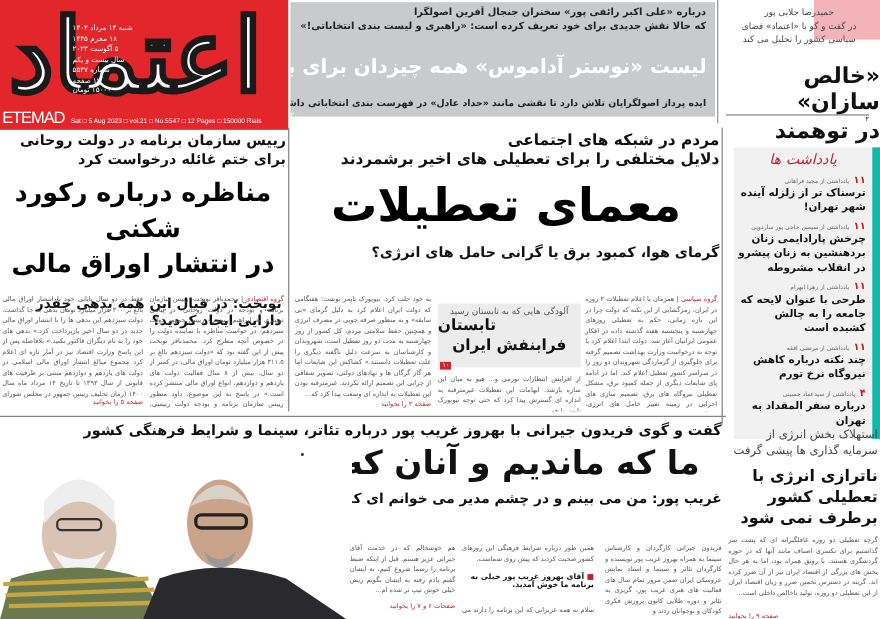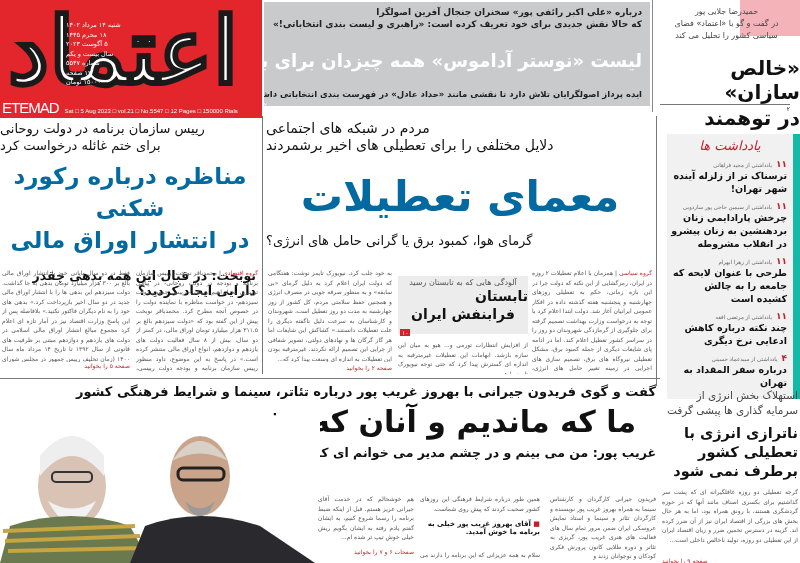--- a/index.html
+++ b/index.html
@@ -14,22 +14,22 @@
 .greybox{left:264px;top:2px;width:266px;height:104px;background:#c9cacc}
 .greybox2{left:530px;top:2px;width:120px;height:104px;background:#c9cacc}
 .gb-line{font-size:9px;line-height:12px;font-weight:bold;color:#222;white-space:nowrap;overflow:hidden}
 .gb-big{font-size:17px;line-height:26px;font-weight:bold;color:#fff;white-space:nowrap;overflow:hidden}
 .topright{left:652px;top:0;width:148px;height:112px;border-left:1px solid #888}
 .pinkbar{position:absolute;right:0;top:0;width:60px;height:36px;background:#f3b3b8}
 .tr-small{position:relative;text-align:center;font-size:8px;line-height:12px;color:#444;margin-top:6px}
 .tr-big{text-align:right;font-size:20px;line-height:24px;font-weight:bold;color:#111;margin-top:4px}
 .vline{background:#777}
 .hline{background:#777}
-.h-sub{text-align:left;font-size:13px;line-height:17px;font-weight:normal}
-.h-huge{text-align:center;font-weight:bold;color:#0369a1}
+.h-sub{text-align:right;font-size:13px;line-height:17px;font-weight:bold}
+.h-huge{text-align:center;font-weight:bold;color:#000000}
 .body-txt{font-size:6px;line-height:9.5px;color:#555;text-align:justify;overflow:hidden}
 .red{color:#c71f2a}
 .notes{left:667px;top:134px;width:133px;height:265px;background:#f1f1f1;border-right:7px solid #14b8a6}
 .notes h3{text-align:center;color:#c71f2a;font-size:13px;font-weight:normal;font-style:italic;margin:4px 0 6px}
 .note{padding:0 6px 6px 4px}
 .note .meta{font-size:5.5px;color:#666}
 .note .meta span{color:#c71f2a;font-weight:bold;font-size:9px;margin-left:4px}
 .note .t{font-size:9.5px;line-height:13px;font-weight:bold;color:#111}
 .photo{left:0;top:416px;width:320px;height:147px;background:#fff}
 </style>
@@ -84,32 +84,32 @@
 </div>
 <div class="abs body-txt" style="left:136px;top:268px;width:122px;height:104px">
   <span class="red">گروه اقتصادی</span> | <span>محمدباقر نوبخت- رییس سازمان برنامه و بودجه در دولت روحانی- در پیامی توییتری به ابراهیم رییسی- رییس جمهور دولت سیزدهم- در خواست مناظره با نماینده دولت را در خصوص آنچه مطرح کرد. محمدباقر نوبخت پیش از این گفته بود که «دولت سیزدهم بالغ بر ۳۱۱.۵ هزار میلیارد تومان اوراق مالی، در کمتر از دو سال، بیش از ۸ سال فعالیت دولت های یازدهم و دوازدهم، انواع اوراق مالی منتشر کرده است.» در پاسخ به این موضوع، داود منظور رییس سازمان برنامه و بودجه دولت رییسی، یازدهم مرداد ماه چنین پاسخ داد که «دولت آقای روحانی</span>
 </div>
 <div class="abs body-txt" style="left:2px;top:268px;width:128px;height:94px">فقط در دو سال پایانی خود با انتشار اوراق مالی بالغ بر ۳۰۰ هزار میلیارد تومان بدهی به جا گذاشت. دولت سیزدهم این بدهی ها را با انتشار اوراق مالی جدید در دو سال اخیر بازپرداخت کرد.» بدهی های خود را به نام دیگران فاکتور نکنید.» بلافاصله پس از این پاسخ وزارت اقتصاد نیز در آمار تازه ای اعلام کرد مجموع مبالغ انتشار اوراق مالی اسلامی در دولت های یازدهم و دوازدهم مبتنی بر ظرفیت های قانونی از سال ۱۳۹۲ تا تاریخ ۱۴ مرداد ماه سال ۱۴۰۰ (زمان تحلیف رییس جمهور در مجلس شورای اسلامی) حدود ۵۳۱ هزار میلیارد تومان و...</div>
 <div class="abs red" style="left:2px;top:362px;width:128px;font-size:6px;text-align:right">صفحه ۵ را بخوانید</div>
 
 <div class="abs" style="left:266px;top:120px;width:388px">
   <div class="h-sub" style="font-size:14px">مردم در شبکه های اجتماعی</div>
   <div class="h-sub" style="font-size:14px">دلایل مختلفی را برای تعطیلی های اخیر برشمردند</div>
-  <div class="h-huge" style="font-size:42px;line-height:62px;margin-top:12px">معمای تعطیلات</div>
+  <div class="h-huge" style="font-size:42px;line-height:62px;margin-top:2px">معمای تعطیلات</div>
   <div class="h-sub" style="font-size:13px;margin-top:4px">گرمای هوا، کمبود برق یا گرانی حامل های انرژی؟</div>
 </div>
 <div class="abs body-txt" style="left:532px;top:268px;width:120px;height:106px">
   <span class="red">گروه سیاسی</span> | <span>همزمان با اعلام تعطیلات ۲ روزه در ایران، رمزگشایی از این نکته که دولت چرا در این بازه زمانی، حکم به تعطیلی روزهای چهارشنبه و پنجشنبه هفته گذشته داده در افکار عمومی ایرانیان آغاز شد. دولت ابتدا اعلام کرد با توجه به درخواست وزارت بهداشت تصمیم گرفته برای جلوگیری از گرمازدگی شهروندان دو روز را در سراسر کشور تعطیل اعلام کند. اما در ادامه پای شایعات دیگری از جمله کمبود برق، مشکل تعطیلی نیروگاه های برق، تصمیم سازی های اجرایی در زمینه تغییر حامل های انرژی، جلوگیری</span>
 </div>
 <div class="abs body-txt" style="left:268px;top:268px;width:124px;height:94px">به خود جلب کرد. نیویورک تایمز نوشت: هفتگامی که دولت ایران اعلام کرد به دلیل گرمای «بی سابقه» و به منظور صرفه جویی در مصرف انرژی و همچنین حفظ سلامتی مردم، کل کشور از روز چهارشنبه به مدت دو روز تعطیل است، شهروندان و کارشناسان به سرعت دلیل ناگفته دیگری را علت تعطیلات دانستند.» کشاکش این شایعات اما هر گاز گرگان ها و نهادهای دولتی، تصویر شفافی از چرایی این تصمیم ارائه نکردند. غیرمترقبه بودن این تعطیلات به اندازه ای وسعت پیدا کرد که...</div>
 <div class="abs red" style="left:268px;top:364px;width:124px;font-size:6px;text-align:right">صفحه ۲ را بخوانید</div>
 
 <div class="abs" style="left:398px;top:276px;width:130px;height:58px;background:#ececec">
   <div style="text-align:center;font-size:8px;color:#555;margin-top:2px">آلودگی هایی که به تابستان رسید</div>
-  <div style="text-align:right;font-size:14px;font-weight:bold;line-height:18px">تابستان</div>
+  <div style="text-align:left;font-size:14px;font-weight:bold;line-height:18px">تابستان</div>
   <div style="text-align:center;font-size:14px;font-weight:bold;line-height:18px">فرابنفش ایران</div>
   <div style="position:absolute;left:2px;bottom:-2px;background:#d2222c;color:#fff;font-size:6px;padding:0 2px">۱۰</div>
 </div>
 <div class="abs body-txt" style="left:398px;top:340px;width:130px;height:34px">از افزایش انتظارات تورمی و... هیو به میان این سازه بازشد. ابهامات این تعطیلات غیرمترقبه به اندازه ای گسترش پیدا کرد که حتی توجه نیویورک تایمز را هم</div>
 
 <div class="abs notes">
   <h3>یادداشت ها</h3>
   <div class="note">
       <div class="meta"><span>۱۱</span><b style="font-weight:normal">یادداشتی از مجید فراهانی</b></div>
       <div class="t">ترسناک تر از زلزله آینده شهر تهران!</div>
@@ -117,21 +117,21 @@
   <div class="note">
       <div class="meta"><span>۱۱</span><b style="font-weight:normal">یادداشتی از سیمین حاجی پور ساردویی</b></div>
       <div class="t">چرخش پارادایمی زنان بردهنشین به زنان پیشرو در انقلاب مشروطه</div>
     </div>
   <div class="note">
       <div class="meta"><span>۱۱</span><b style="font-weight:normal">یادداشتی از زهرا ابهرام</b></div>
       <div class="t">طرحی با عنوان لایحه که جامعه را به چالش کشیده است</div>
     </div>
   <div class="note">
       <div class="meta"><span>۱۱</span><b style="font-weight:normal">یادداشتی از مرتضی افقه</b></div>
-      <div class="t">چند نکته درباره کاهش ادعایی نرخ دیگری</div>
+      <div class="t">چند نکته درباره کاهش نیروگاه نرخ تورم</div>
     </div>
   <div class="note">
       <div class="meta"><span>۴</span><b style="font-weight:normal">یادداشتی از سیدعماد حسینی</b></div>
       <div class="t">درباره سفر المقداد به تهران</div>
     </div>
 </div>
 
 <div class="abs" style="left:662px;top:388px;width:136px;text-align:right">
   <div style="font-size:10.5px;line-height:15px;color:#444">استهلاک بخش انرژی از سرمایه گذاری ها پیشی گرفت</div>
   <div style="font-size:14.5px;line-height:19px;font-weight:bold;margin-top:6px">ناترازی انرژی با تعطیلی کشور برطرف نمی شود</div>

